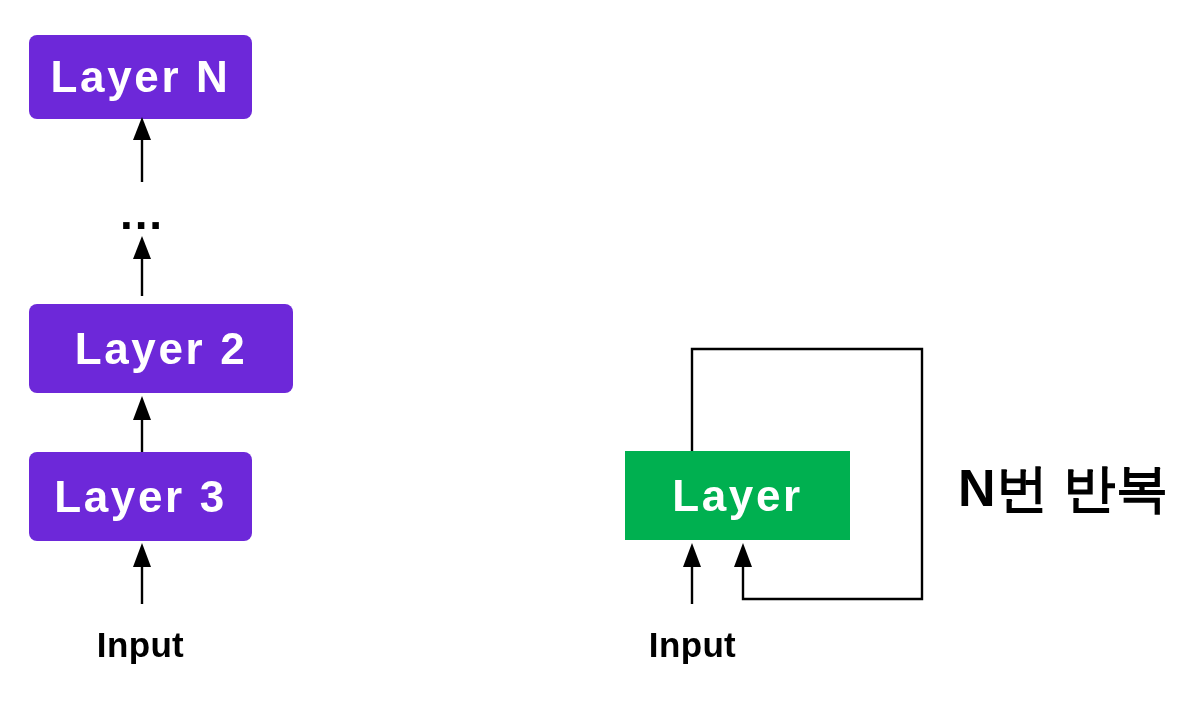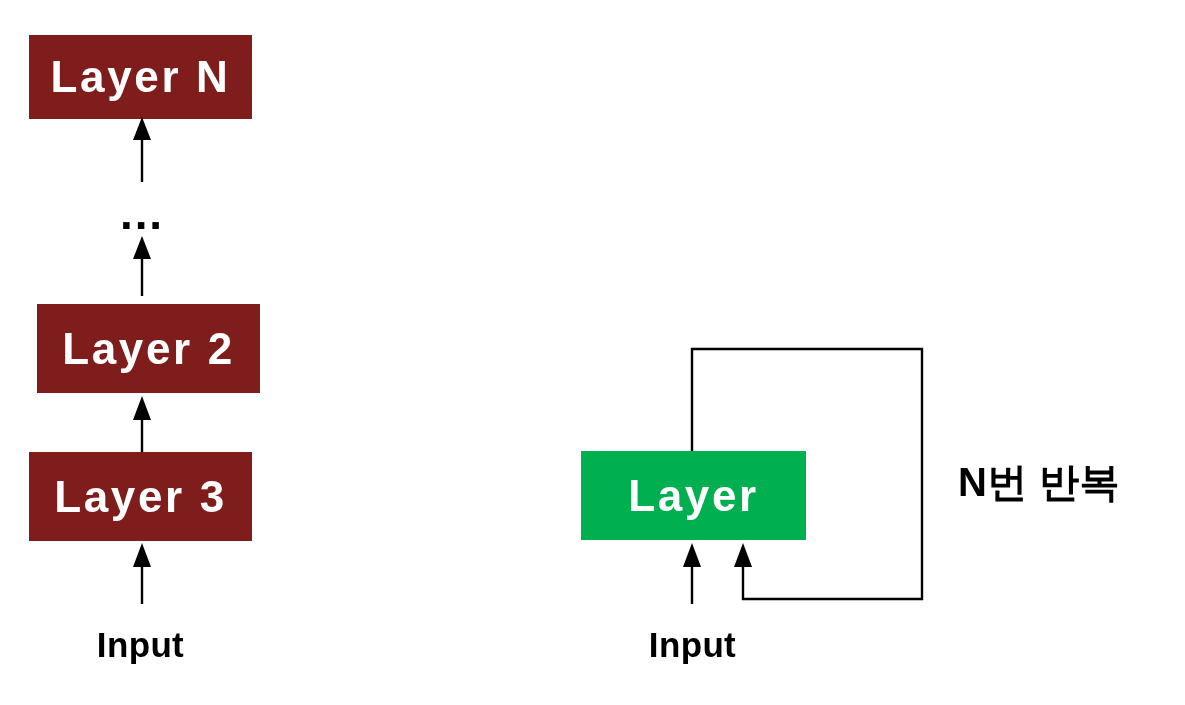--- a/index.html
+++ b/index.html
@@ -22,40 +22,42 @@
     display: flex;
     align-items: center;
     justify-content: center;
     color: #ffffff;
     font-weight: bold;
     letter-spacing: 0.06em;
     line-height: 1;
     white-space: nowrap;
   }
   .stack-box {
-    background: #7f1d1d;
+    background: #6d28d9;
     font-size: 44px;
+    border-radius: 8px;
   }
   .loop-box {
     background: #00b050;
     font-size: 44px;
+    margin-left: 44px;
   }
   .plain-label {
     position: absolute;
     color: #000000;
     font-weight: bold;
     white-space: nowrap;
     line-height: 1;
   }
   .input-label {
     font-size: 35px;
     letter-spacing: 0.01em;
   }
   .repeat-label {
-    font-size: 40px;
+    font-size: 52px;
     letter-spacing: 0.01em;
   }
   .ellipsis-label {
     font-size: 46px;
     letter-spacing: 0.04em;
     color: #000000;
     font-weight: bold;
   }
   svg.edges {
     position: absolute;
@@ -79,21 +81,21 @@
 <body>
 
 <div id="canvas">
 
   <div class="node-box stack-box" style="left:29px; top:35px; width:223px; height:84px;">
     <span>Layer N</span>
   </div>
 
   <div class="plain-label ellipsis-label" style="left:118px; top:190px; width:48px; text-align:center;">...</div>
 
-  <div class="node-box stack-box" style="left:37px; top:304px; width:223px; height:89px;">
+  <div class="node-box stack-box" style="left:29px; top:304px; width:264px; height:89px;">
     <span>Layer 2</span>
   </div>
 
   <div class="node-box stack-box" style="left:29px; top:452px; width:223px; height:89px;">
     <span>Layer 3</span>
   </div>
 
   <div class="plain-label input-label" style="left:29px; top:627px; width:223px; text-align:center;">Input</div>
 
   <div class="node-box loop-box" style="left:581px; top:451px; width:225px; height:89px;">

